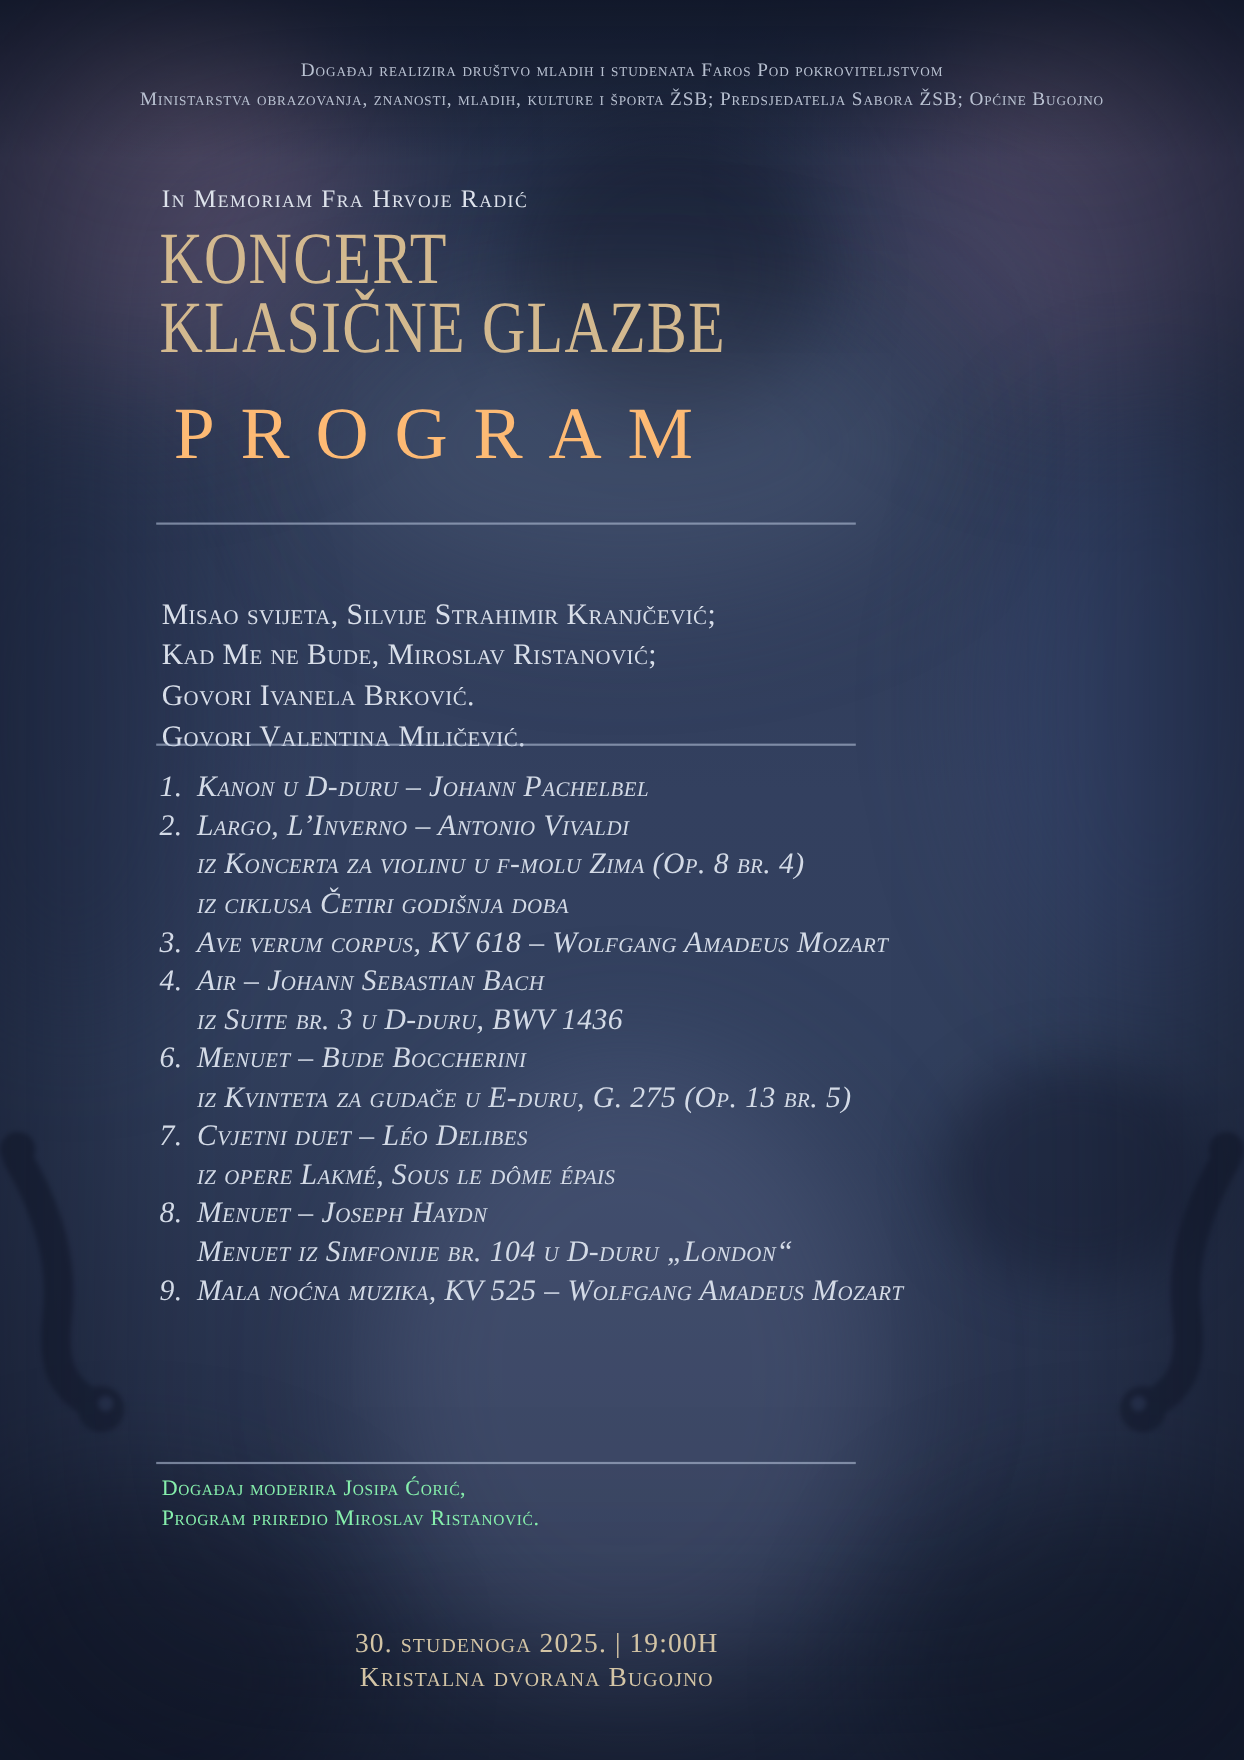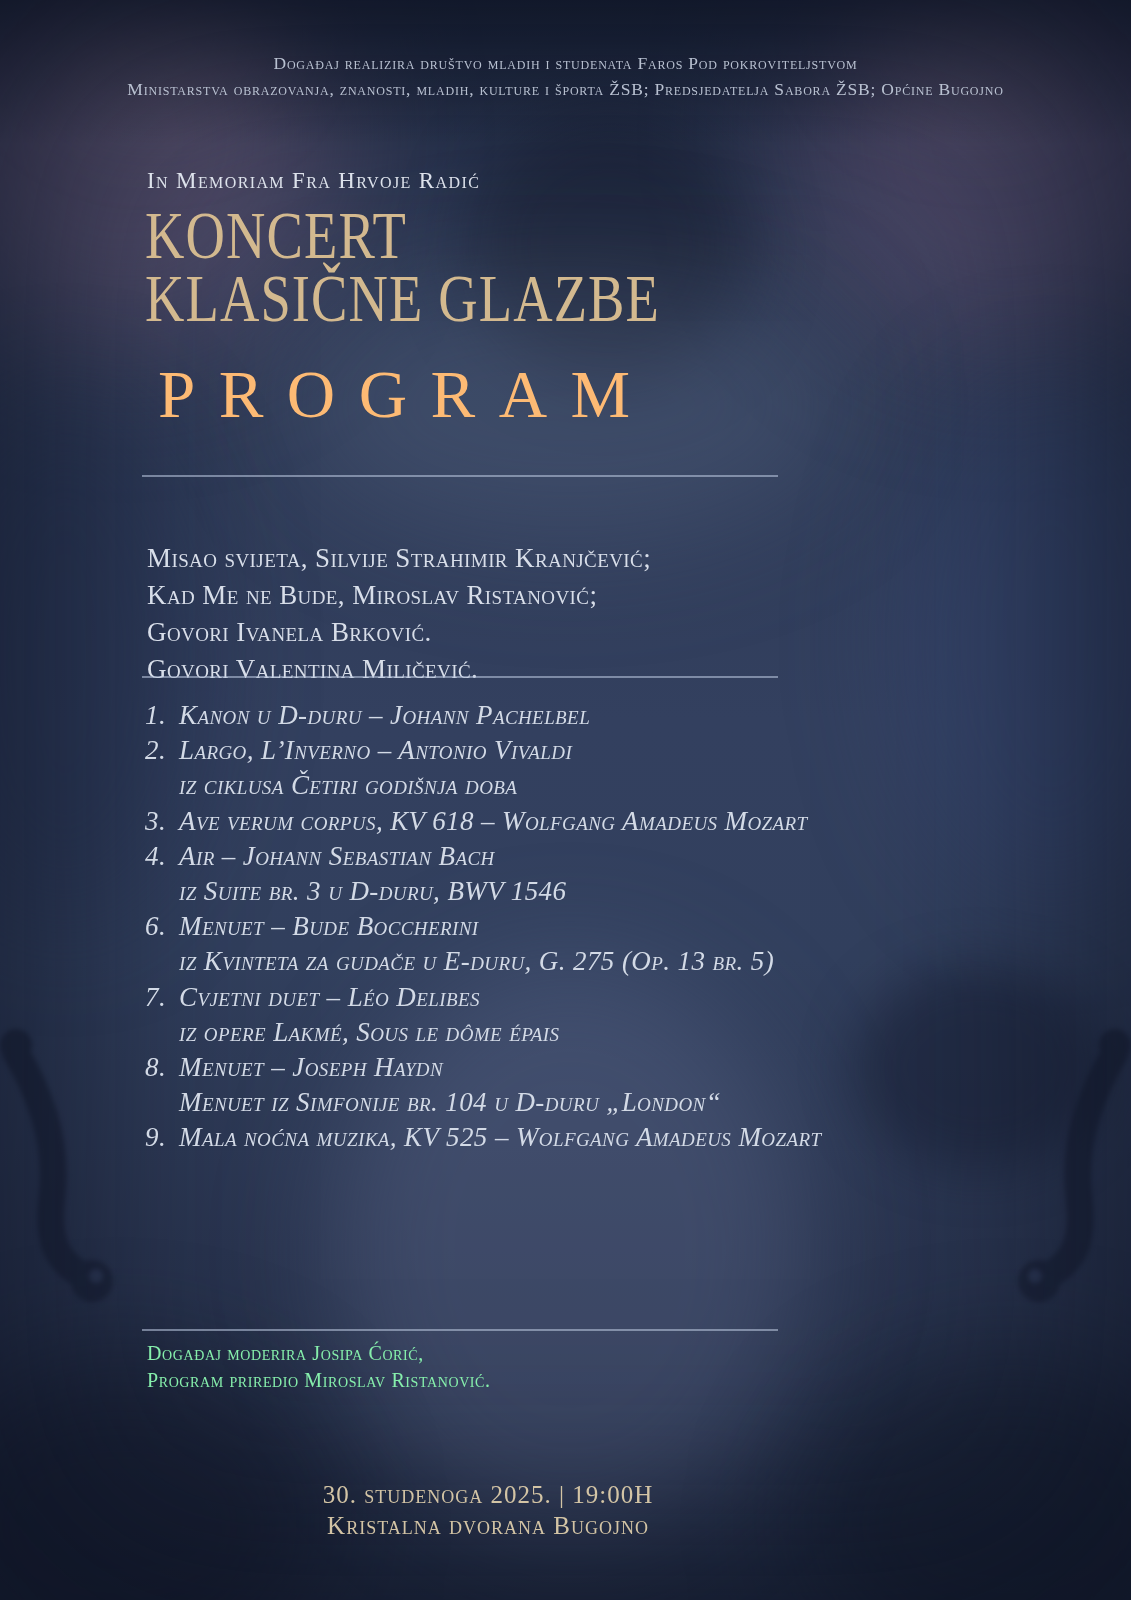--- a/index.html
+++ b/index.html
@@ -140,28 +140,29 @@
 </div>
 
 <div class="divider" id="divider-2"></div>
 
 <div class="layer sc" id="program-list">
     <div class="program-item">
       <div class="program-line first"><span class="num">1.</span><span>Kanon u D-duru – Johann Pachelbel</span></div>
     </div>
     <div class="program-item">
       <div class="program-line first"><span class="num">2.</span><span>Largo, L’Inverno – Antonio Vivaldi</span></div>
+      <div class="program-line cont">iz Koncerta za violinu u f-molu Zima (Op. 8 br. 4)</div>
       <div class="program-line cont">iz ciklusa Četiri godišnja doba</div>
     </div>
     <div class="program-item">
       <div class="program-line first"><span class="num">3.</span><span>Ave verum corpus, KV 618 – Wolfgang Amadeus Mozart</span></div>
     </div>
     <div class="program-item">
       <div class="program-line first"><span class="num">4.</span><span>Air – Johann Sebastian Bach</span></div>
-      <div class="program-line cont">iz Suite br. 3 u D-duru, BWV 1546</div>
+      <div class="program-line cont">iz Suite br. 3 u D-duru, BWV 1436</div>
     </div>
     <div class="program-item">
       <div class="program-line first"><span class="num">6.</span><span>Menuet – Bude Boccherini</span></div>
       <div class="program-line cont">iz Kvinteta za gudače u E-duru, G. 275 (Op. 13 br. 5)</div>
     </div>
     <div class="program-item">
       <div class="program-line first"><span class="num">7.</span><span>Cvjetni duet  – Léo Delibes</span></div>
       <div class="program-line cont">iz opere Lakmé, Sous le dôme épais</div>
     </div>
     <div class="program-item">

